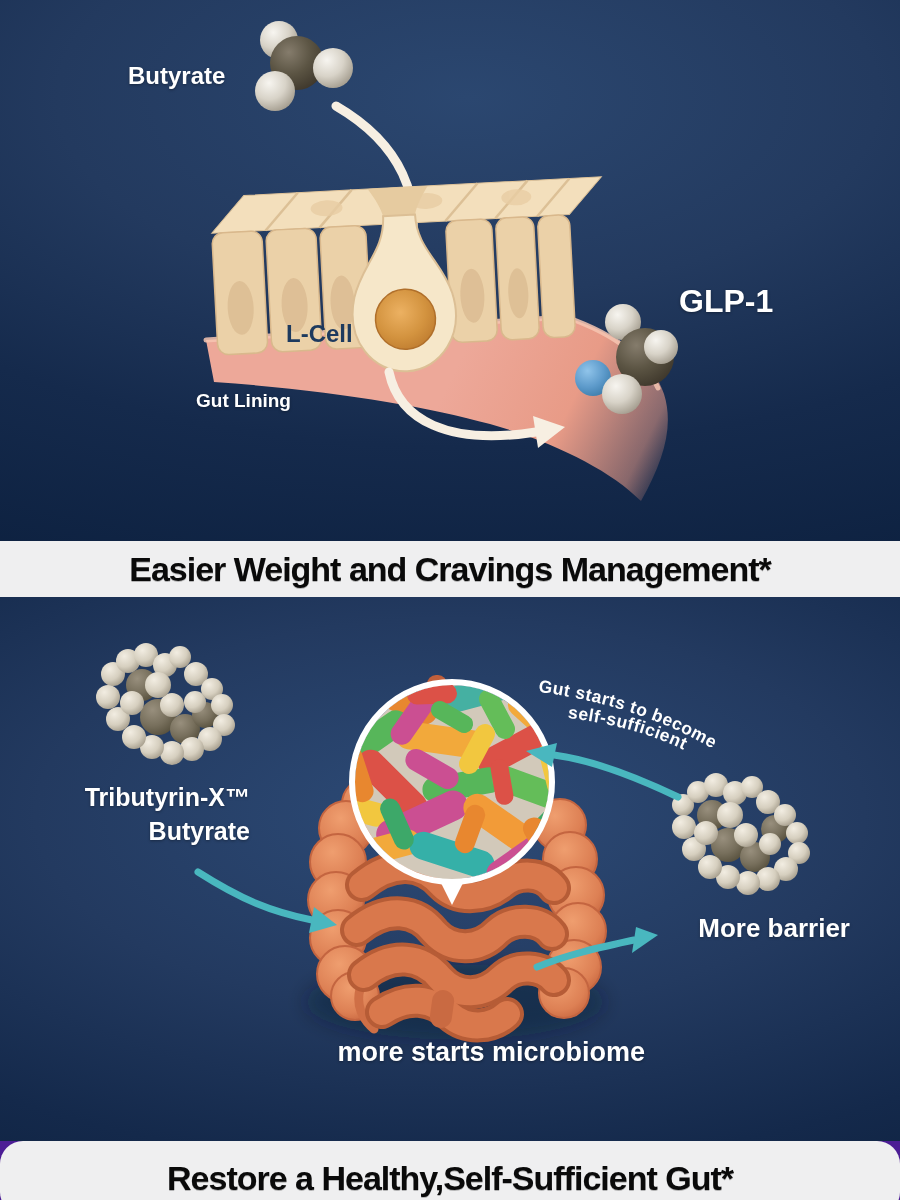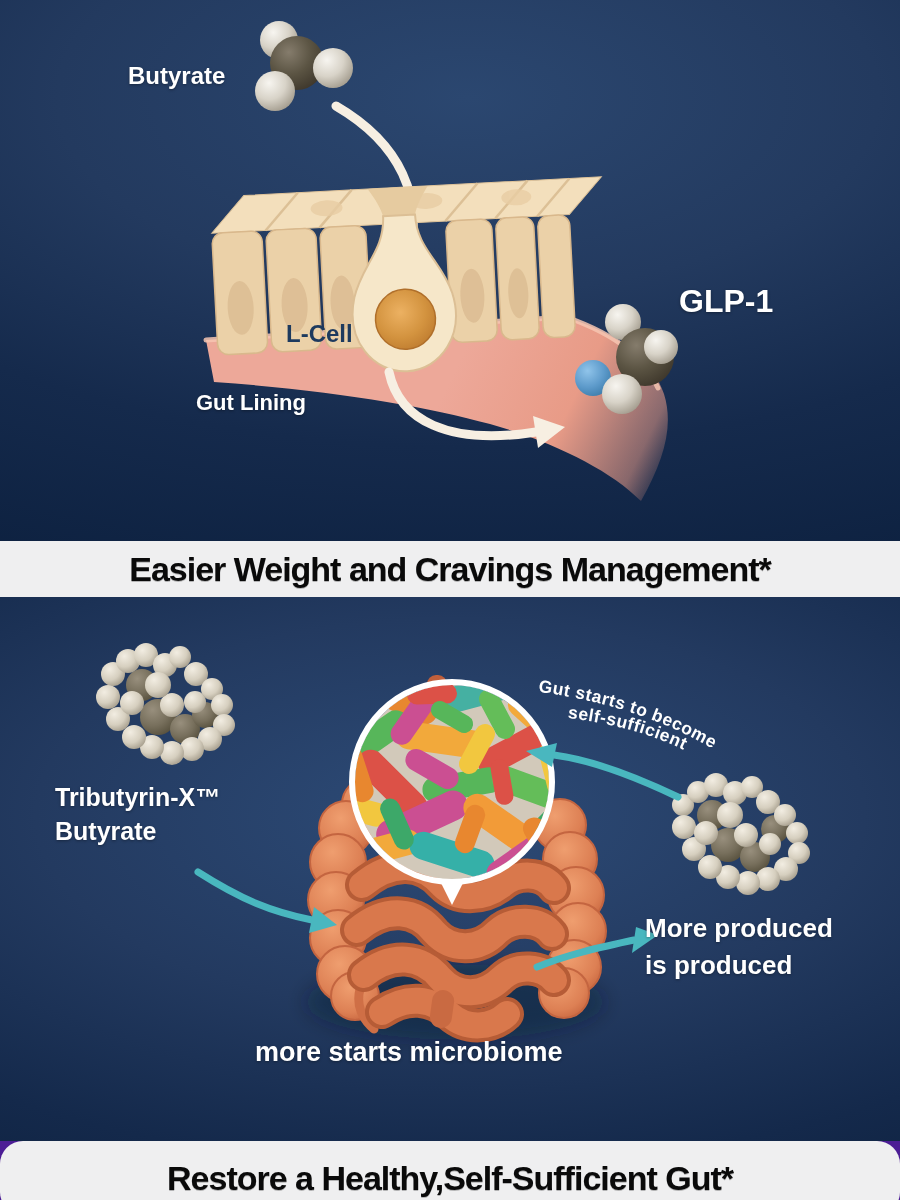--- a/index.html
+++ b/index.html
@@ -13,23 +13,23 @@
   .panel svg{position:absolute;left:0;top:0;display:block;}
   .banner{width:900px;background:#efeff0;display:flex;align-items:center;justify-content:center;}
   .banner-top{height:56px;}
   .banner-bottom{height:74px;border-radius:23px;}
   .banner-text{font-size:34px;font-weight:bold;letter-spacing:-1px;color:#0a0a0a;
     text-shadow:0 1px 0 rgba(0,0,0,.25);white-space:nowrap;}
   .lbl{position:absolute;color:#ffffff;font-weight:bold;white-space:nowrap;
     text-shadow:0 1px 3px rgba(0,0,0,.35);}
   .lbl-butyrate{left:128px;top:62px;font-size:24px;}
   .lbl-lcell{left:286px;top:304px;font-size:24px;color:#1d3a5e;text-shadow:none;margin-top:16px;}
-  .lbl-gutlining{left:196px;top:390px;font-size:22px;}
+  .lbl-gutlining{left:196px;top:390px;font-size:19px;}
   .lbl-glp1{left:679px;top:283px;font-size:32px;}
-  .lbl-block{text-align:left;line-height:34px;}
+  .lbl-block{text-align:right;line-height:34px;}
   .lbl-tributyrin{left:55px;top:183px;width:195px;font-size:25px;}
   .lbl-morebutyrate{left:645px;top:313px;width:205px;font-size:26px;line-height:37px;}
   .lbl-outcome{left:255px;top:438px;width:390px;font-size:27px;line-height:35px;}
 </style>
 </head>
 <body>
 
 <div class="canvas">
 
   <section class="panel panel-top">
@@ -311,22 +311,21 @@
         <text><textPath href="#cyclePath1" startOffset="50%" text-anchor="middle">Gut starts to become</textPath></text>
         <text><textPath href="#cyclePath2" startOffset="50%" text-anchor="middle">self-sufficient</textPath></text>
       </g>
     </svg>
 
     <div class="lbl lbl-block lbl-tributyrin">
       <div>Tributyrin-X™</div>
       <div>Butyrate</div>
     </div>
     <div class="lbl lbl-block lbl-morebutyrate">
-      <div>More produced</div>
-      <div>is produced</div>
+      <div>More barrier</div>
     </div>
     <div class="lbl lbl-block lbl-outcome">
       <div>more starts microbiome</div>
     </div>
   </section>
 
   <div class="banner banner-bottom">
     <span class="banner-text">Restore a Healthy,Self-Sufficient Gut*</span>
   </div>
 

